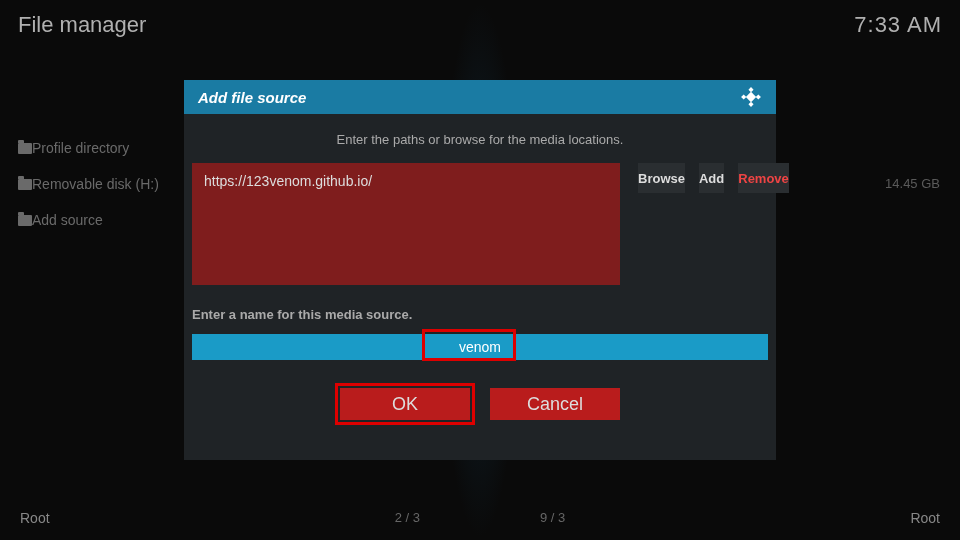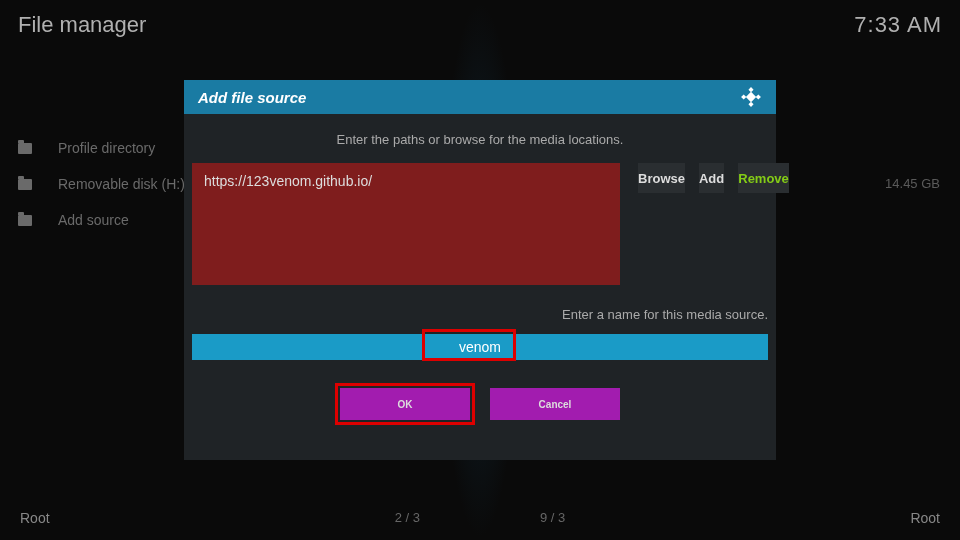--- a/index.html
+++ b/index.html
@@ -30,21 +30,21 @@
     .header-time { font-size: 22px; color: #b0b0b0; letter-spacing: 1px; }
     .sidebar {
       position: absolute;
       top: 130px; left: 10px;
       width: 250px;
     }
     .sb-item {
       display: flex; align-items: center;
       padding: 10px 8px;
       color: #6a6a6a; font-size: 14px;
-      gap: 26px;
+      gap: 0;
     }
     .folder-icon {
       width: 14px; height: 11px;
       background: #6a6a6a;
       border-radius: 1px;
       position: relative;
     }
     .folder-icon::before {
       content: "";
       position: absolute;
@@ -85,45 +85,45 @@
       color: #ddd; font-size: 14px;
     }
     .btn-col { display: flex; gap: 14px; width: 130px; }
     .btn {
       background: #2a2e31;
       height: 30px;
       display: flex; align-items: center; justify-content: center;
       color: #ddd; font-size: 13px; font-weight: bold;
       cursor: pointer;
     }
-    .btn.disabled { color: #84cc16; }
-    .instr2 { text-align: right; color: #aaa; font-size: 13px; margin: 22px 0 12px; }
+    .btn.disabled { color: #ef4444; }
+    .instr2 { text-align: left; color: #aaa; font-size: 13px; margin: 22px 0 12px; font-weight: bold; }
     .name-input {
       background: #1a9bc7;
       height: 26px;
       display: flex; align-items: center; justify-content: center;
       color: #fff; font-size: 14px;
       position: relative;
     }
     .name-highlight {
       position: absolute;
       border: 3px solid #d00;
       left: 230px; top: -5px;
       width: 94px; height: 32px;
       pointer-events: none;
     }
     .bottom-btns {
       display: flex; gap: 20px; justify-content: center;
       margin-top: 28px;
     }
     .bbtn {
       width: 130px; height: 32px;
-      background: #a21caf;
+      background: #b91c1c;
       display: flex; align-items: center; justify-content: center;
-      color: #ddd; font-size: 10px; font-weight: bold;
+      color: #ddd; font-size: 18px; font-weight: normal;
       cursor: pointer;
       position: relative;
     }
     .ok-highlight {
       position: absolute;
       border: 3px solid #d00;
       left: -5px; top: -5px; right: -5px; bottom: -5px;
       pointer-events: none;
     }
     .footer {

